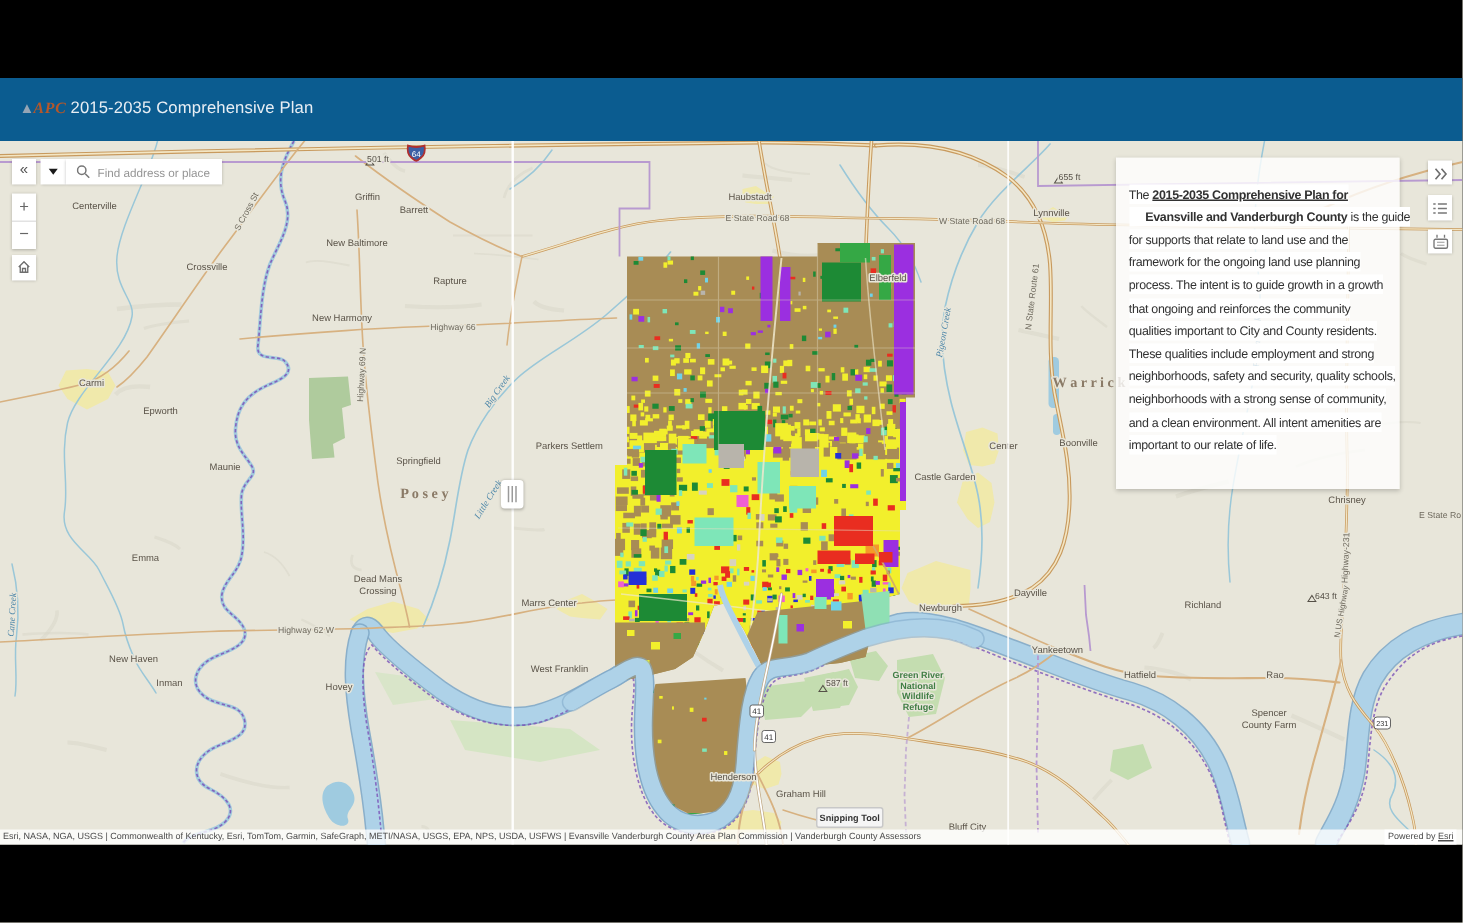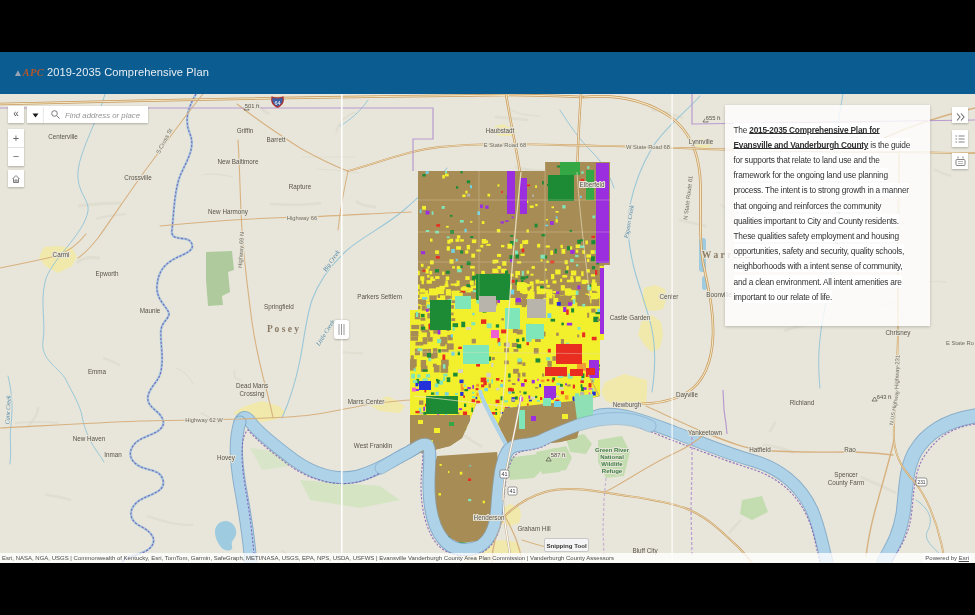--- a/index.html
+++ b/index.html
@@ -3,29 +3,29 @@
 * { margin:0; padding:0; box-sizing:border-box; }
 body { width:975px; height:615px; background:#000; font-family:"Liberation Sans", sans-serif; position:relative; overflow:hidden; }
 #header { position:absolute; left:0; top:52px; width:975px; height:42px; background:#0b5c90; }
 #logo { position:absolute; left:13px; top:15px; font:bold italic 10.5px "Liberation Serif", serif; color:#b5572a; letter-spacing:0.5px; }
 #logo i { color:#95a5b5; font-size:10px; font-style:normal; margin-right:-1px; }
 #title { position:absolute; left:47px; top:14px; color:#e8eef4; font-size:11.1px; letter-spacing:0.1px; }
 #map { position:absolute; left:0; top:94px; width:975px; height:469px; background:#e8e6da; }
 .btn { position:absolute; background:#fff; box-shadow:0 0.5px 2px rgba(0,0,0,0.25); color:#6e6e6e; text-align:center; }
 #attr { position:absolute; left:0; top:459px; width:975px; height:10px; background:rgba(255,255,255,0.78); font-size:6.0px; color:#4a4a4a; line-height:10px; padding-left:2px; white-space:nowrap; }
 #attr .pw { position:absolute; right:4px; top:0; background:rgba(255,255,255,0.9); padding:0 2px; }
-#panel { position:absolute; left:725px; top:11px; width:205px; height:221px; background:rgba(255,255,255,0.8); box-shadow:0 1px 3px rgba(0,0,0,0.2); }
+#panel { position:absolute; left:744px; top:11px; width:189px; height:221px; background:rgba(255,255,255,0.8); box-shadow:0 1px 3px rgba(0,0,0,0.2); }
 #panel .txt { margin:17px 0 0 8.5px; font-size:8.3px; letter-spacing:-0.22px; line-height:15.2px; color:#323232; white-space:nowrap; }
 #panel .txt span { background:#fff; padding:1.5px 0; }
 #snip { position:absolute; left:544px; top:444px; width:45px; height:14px; background:#f5f5f5; border:0.5px solid #c8c8c8; border-radius:2px; font-size:6.1px; font-weight:bold; color:#333; text-align:center; line-height:13px; }
 </style></head>
 <body>
 <div id="header">
     <div id="logo"><i>▲</i>APC</div>
-    <div id="title">2019-2035 Comprehensive Plan</div>
+    <div id="title">2015-2035 Comprehensive Plan</div>
   </div>
 <div id="map">
 <svg width="975" height="469" viewBox="0 94 975 469">
       <rect x="0" y="94" width="975" height="469" fill="#e8e6da"></rect>
       <path d="M316 169 Q338 170 359 173" stroke="#d8d6c8" stroke-width="1.1" fill="none" opacity="0.5"></path>
       <path d="M495 117 Q505 118 528 120" stroke="#d8d6c8" stroke-width="2.7" fill="none" opacity="0.5"></path>
       <path d="M121 203 Q101 203 78 206" stroke="#d8d6c8" stroke-width="3.0" fill="none" opacity="0.5"></path>
       <path d="M45 495 Q52 495 71 500" stroke="#d8d6c8" stroke-width="2.6" fill="none" opacity="0.5"></path>
       <path d="M176 368 Q186 371 193 384" stroke="#d8d6c8" stroke-width="1.1" fill="none" opacity="0.5"></path>
       <path d="M201 413 Q212 418 220 424" stroke="#d8d6c8" stroke-width="1.6" fill="none" opacity="0.5"></path>
@@ -1154,21 +1154,21 @@
       <text x="921.5" y="484.2" font-size="4.8" font-family="Liberation Sans" fill="#333" text-anchor="middle">231</text>
       <path d="M272 97 q5.5 2 11 0 q1 5.5 -2.2 8 q-2.2 2 -3.3 2.2 q-1.1 -0.2 -3.3 -2.2 q-3.2 -2.5 -2.2 -8 Z" fill="#3b5fa5" stroke="#b03030" stroke-width="1.2"></path>
       <text x="277.5" y="104.5" font-size="5.4" font-family="Liberation Sans" fill="#fff" text-anchor="middle">64</text>
       <rect x="341" y="94" width="1.6" height="469" fill="#ffffff" opacity="0.95"></rect>
       <rect x="671.5" y="94" width="1.2" height="469" fill="#ffffff" opacity="0.85"></rect>
     </svg>
 <div class="btn" style="left:8px; top:12px; width:16px; height:17px; font-size:10px; line-height:16px; color:#555;">«</div>
 <div class="btn" style="left:27px; top:12px; width:17px; height:17px; line-height:17px;"><svg width="7" height="5" style="vertical-align:2px">
         <path d="M0.5 0.5 L6.5 0.5 L3.5 4.5 Z" fill="#1a1a1a"></path>
       </svg></div>
-<div class="btn" style="left:44px; top:12px; width:104px; height:17px;font-style:italic;">
+<div class="btn" style="left:44px; top:12px; width:104px; height:17px;">
   <svg width="9" height="9" style="position:absolute; left:7px; top:4px;">
         <circle cx="3.5" cy="3.5" r="2.8" fill="none" stroke="#777" stroke-width="1"></circle>
         <path d="M5.8 5.8 L8.5 8.5" stroke="#777" stroke-width="1"></path>
       </svg>
   <span style="position:absolute; left:21px; top:4.5px; font-size:7.8px; color:#959595;">Find address or place</span>
 </div>
 <div class="btn" style="left:8px; top:35px; width:16px; height:37px;">
   <div style="height:18px; line-height:19px; font-size:11px; color:#666;">+</div>
   <div style="height:1px; background:#e2e2e2;"></div>
   <div style="height:18px; line-height:16px; font-size:11px; color:#666;">−</div>
@@ -1199,27 +1199,27 @@
 <div class="btn" style="left:334px; top:226px; width:15px; height:19px; border-radius:2.5px;">
   <svg width="7" height="11" style="margin-top:4px;">
         <g stroke="#9a9a9a" stroke-width="1">
           <path d="M1 0 V11 M3.5 0 V11 M6 0 V11"></path>
         </g>
       </svg>
 </div>
 <div id="panel">
       <div class="txt">
 <span>The <b style="text-decoration:underline;">2015-2035 Comprehensive Plan for</b></span><br>
-<span><b style="text-decoration:underline;">Evansville and Vanderburgh County</b> is the guide</span><br>
+<span><b style="margin-left:11px;">Evansville and Vanderburgh County</b> is the guide</span><br>
 <span>for supports that relate to land use and the</span><br>
 <span>framework for the ongoing land use planning</span><br>
-<span>process. The intent is to strong growth in a manner</span><br>
+<span>process. The intent is to guide growth in a growth</span><br>
 <span>that ongoing and reinforces the community</span><br>
 <span>qualities important to City and County residents.</span><br>
-<span>These qualities safety employment and housing</span><br>
-<span>opportunities, safety and security, quality schools,</span><br>
-<span>neighborhoods with a intent sense of community,</span><br>
+<span>These qualities include employment and strong</span><br>
+<span>neighborhoods, safety and security, quality schools,</span><br>
+<span>neighborhoods with a strong sense of community,</span><br>
 <span>and a clean environment. All intent amenities are</span><br>
 <span>important to our relate of life.</span>
 </div>
     </div>
 <div id="snip">Snipping Tool</div>
 <div id="attr">Esri, NASA, NGA, USGS | Commonwealth of Kentucky, Esri, TomTom, Garmin, SafeGraph, METI/NASA, USGS, EPA, NPS, USDA, USFWS | Evansville Vanderburgh County Area Plan Commission | Vanderburgh County Assessors<span class="pw">Powered by <u>Esri</u></span></div>
 </div>
 </body></html>

